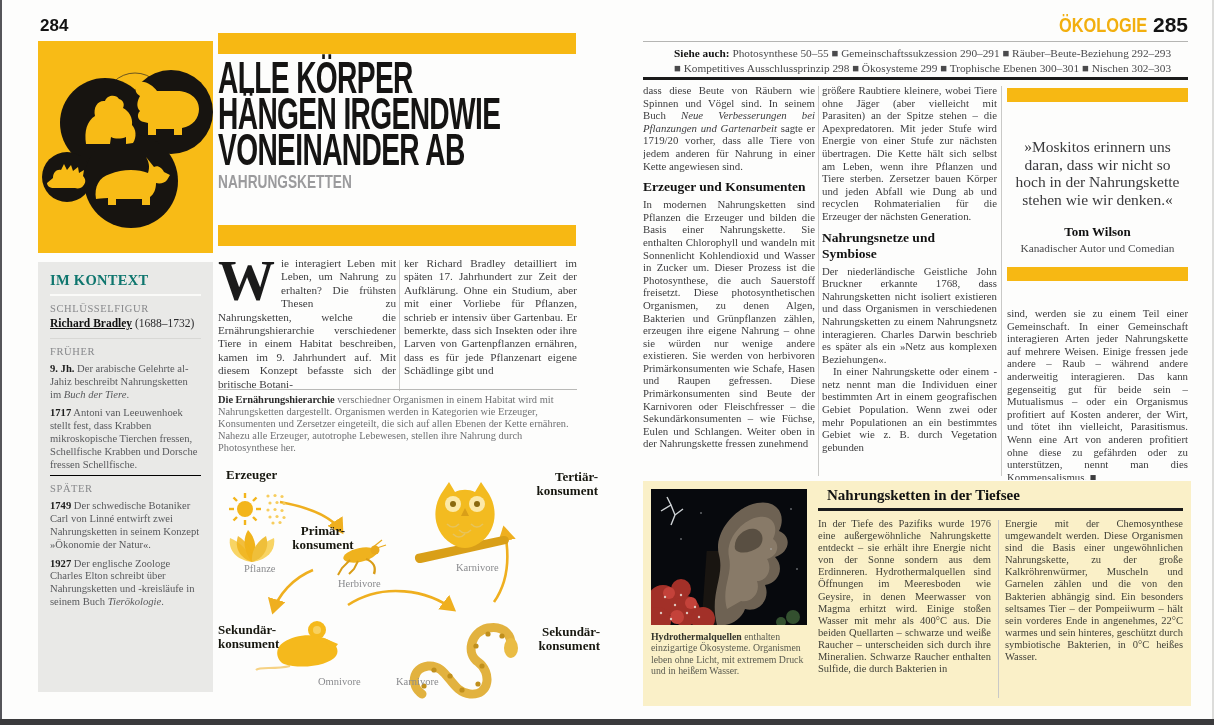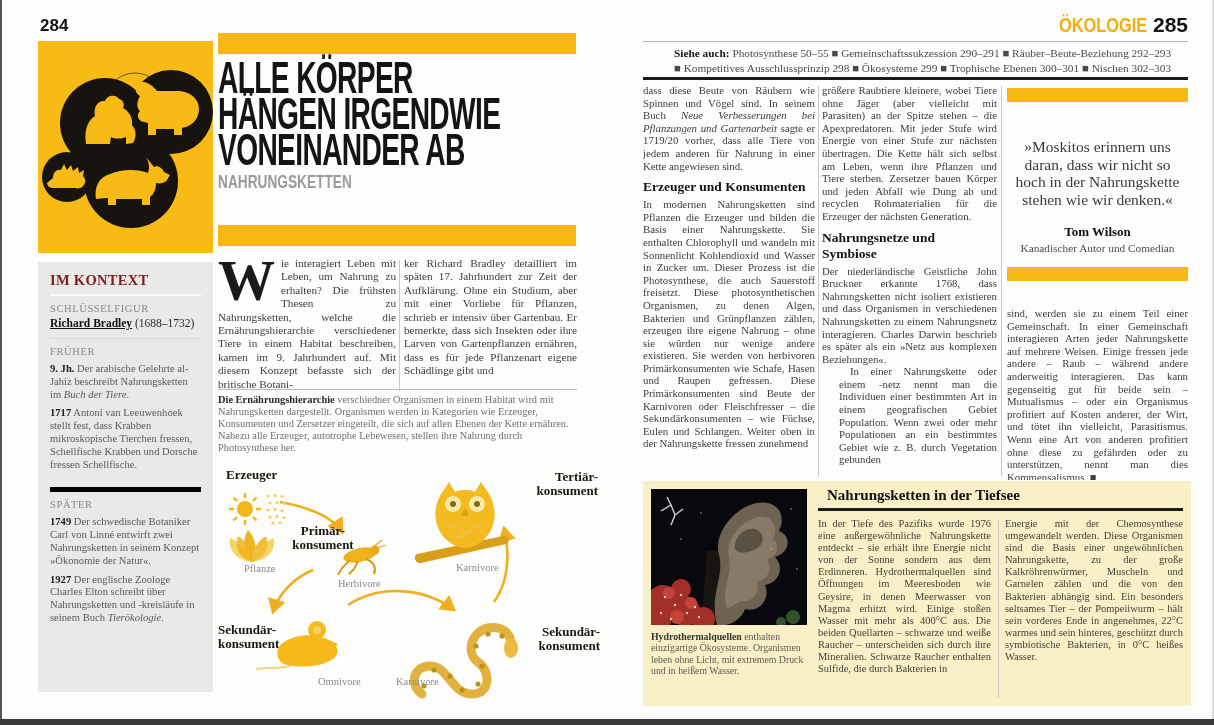--- a/index.html
+++ b/index.html
@@ -18,28 +18,28 @@
   #title-block{left:218px;top:33px;width:358px;}
   .ybar{background:#F7B813;height:21px;width:358px;}
   .tline{height:36px;overflow:visible;white-space:nowrap;}
   .tline>span{display:inline-block;font:700 44px/36px "Liberation Sans",sans-serif;
       color:#151413;letter-spacing:-1px;transform:scaleX(.64);transform-origin:0 60%;}
   #subtitle span{display:inline-block;font:700 19px/19px "Liberation Sans",sans-serif;
       color:#9b9b9d;transform:scaleX(.72);transform-origin:0 50%;white-space:nowrap;}
 
   #context-box{left:38px;top:262px;width:175px;height:430px;background:#e9e9e7;
       padding:10px 12px;box-sizing:border-box;overflow:hidden;}
-  #context-box h2{margin:0 0 4px;font:700 14.5px "Liberation Serif",serif;color:#7f1d1d;
+  #context-box h2{margin:0 0 4px;font:700 14.5px "Liberation Serif",serif;color:#0f766e;
       letter-spacing:.3px;border-bottom:2px solid #fafaf8;padding-bottom:5px;}
   .ctx-label{font:400 10.5px "Liberation Serif",serif;color:#87888b;letter-spacing:.6px;
       margin-top:7px;}
   .ctx-figure{font:400 11.5px/14px "Liberation Serif",serif;color:#2a2a2c;margin-top:2px;
       border-bottom:1px solid #d8d8d5;padding-bottom:8px;}
   .ctx-figure b{font-weight:700;color:#111;text-decoration:underline;}
-  .ctx-sec{border-bottom:5px solid #000000;padding-bottom:16px;}
+  .ctx-sec{border-bottom:1px solid #000000;padding-bottom:4px;}
   #context-box p{margin:6px 0 0;font:400 10.6px/12.8px "Liberation Serif",serif;color:#58595c;}
   #context-box p b{color:#1c1c1c;}
   #context-box p i{font-style:italic;}
 
   .bodycol{font:400 11.2px/13.4px "Liberation Serif",serif;text-align:justify;color:#3c3c3e;
       overflow:hidden;}
   #intro-col1{left:218px;top:257px;width:178px;height:138px;}
   #intro-col2{left:404px;top:257px;width:173px;height:138px;}
   .dc{float:left;font:700 57px/42px "Liberation Serif",serif;color:#1a1a1a;margin:3px 6px 0 0;}
   .vrule{width:1px;background:#c9c9c7;}
@@ -62,21 +62,21 @@
   #rp-header .num{font:700 21px/22px "Liberation Sans",sans-serif;color:#141414;margin-left:6px;}
   #rp-rule1{left:643px;top:41px;width:545px;height:1px;background:#b5b5b3;}
   #see-also{left:674px;top:46px;width:545px;font:400 11.3px/14.5px "Liberation Serif",serif;
       color:#4a4a4c;}
   #see-also b{color:#111;}
   #rp-rule2{left:643px;top:77px;width:545px;height:3px;background:#1b1b1b;}
 
   .rcol{position:absolute;top:84px;height:396px;overflow:hidden;}
   .rcol p{margin:0 0 0;font:400 10.8px/12.6px "Liberation Serif",serif;text-align:justify;
       color:#3c3c3e;}
-  .rcol p+p{margin-top:0;margin-left:17px;}
+  .rcol p+p{margin-top:0;}
   .rcol h3{margin:7px 0 3px;font:700 13.5px/16px "Liberation Serif",serif;color:#121212;}
   .rcol p i{font-style:italic;}
   #rcol1{left:643px;width:172px;}
   #rcol2{left:822px;width:175px;}
   #rcol3{left:1007px;width:181px;}
   #vrule-r1{left:818px;top:86px;height:390px;}
   #vrule-r2{left:1001px;top:86px;height:390px;}
   .qbar{background:#F7B813;height:14px;width:181px;}
   #quote{margin:36px 2px 0;font:400 15.5px/17.5px "Liberation Serif",serif;color:#3a3a3c;
       text-align:center;}

